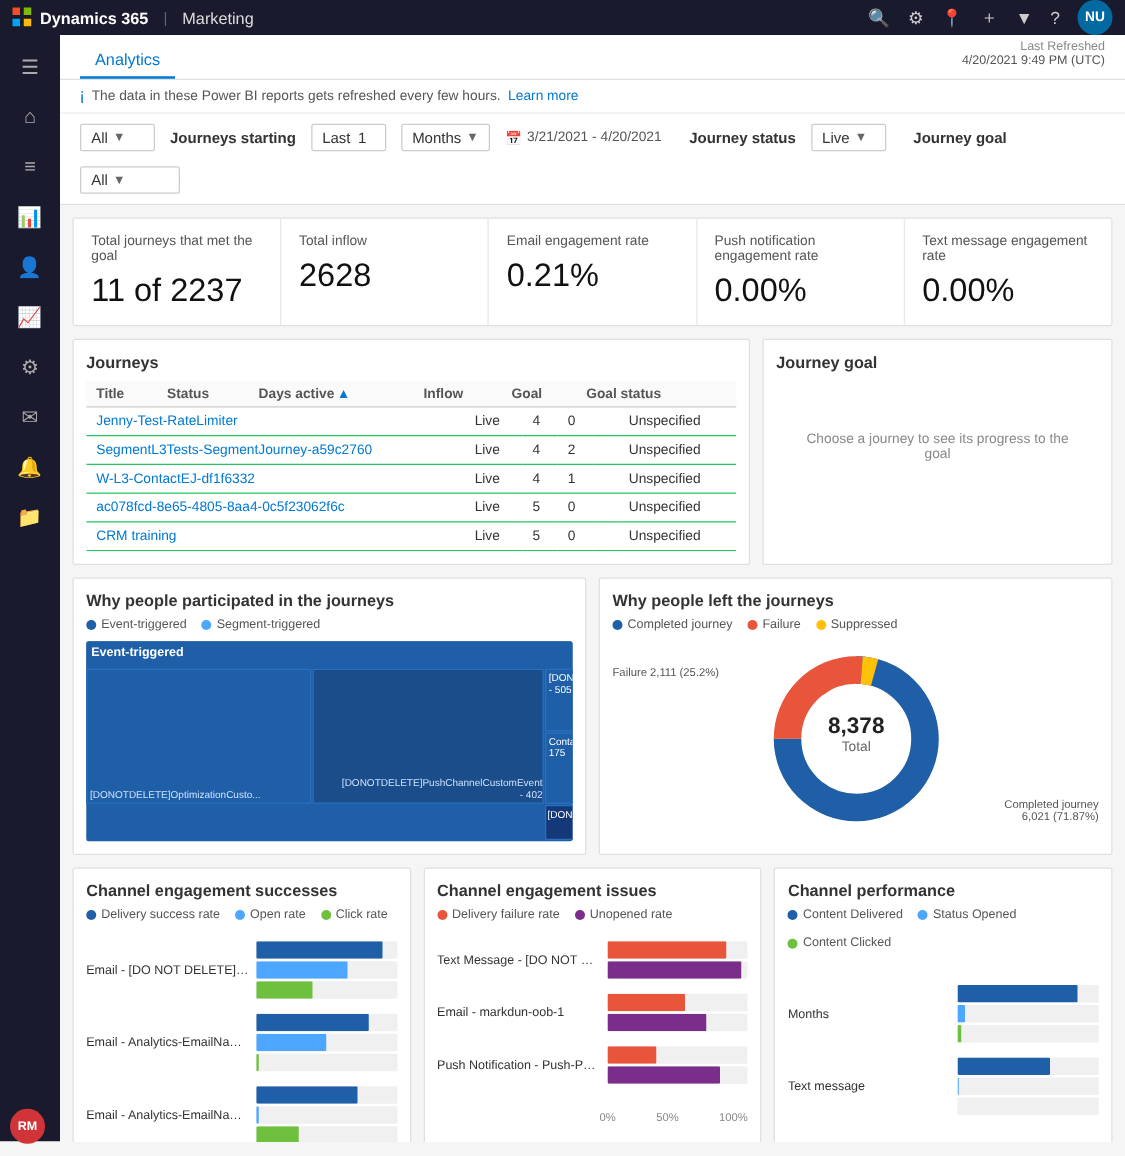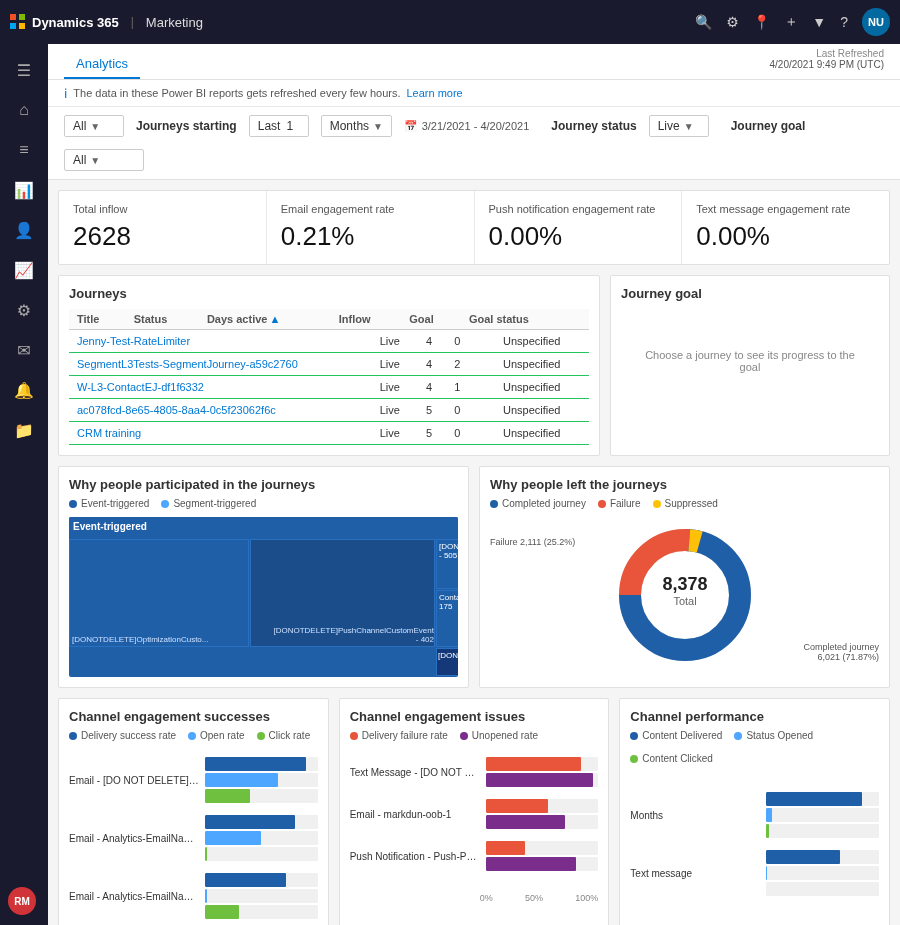--- a/index.html
+++ b/index.html
@@ -1,21 +1,21 @@
 <!DOCTYPE html>
 <html><head>
   <meta charset="utf-8">
   <style>
     * { box-sizing: border-box; margin: 0; padding: 0; }
     body { font-family: 'Segoe UI', Arial, sans-serif; font-size: 12px; background: #f5f5f5; color: #333; overflow: hidden; width: 900px; height: 925px; }
 
     
     .top-nav {
       background: #1a1a2e;
-      height: 44px;
+      height: 28px;
       display: flex;
       align-items: center;
       padding: 0 10px;
       gap: 8px;
       color: #fff;
     }
     .nav-logo { display: flex; align-items: center; gap: 6px; font-size: 13px; font-weight: 600; color: #fff; }
     .nav-logo .squares { display: grid; grid-template-columns: 1fr 1fr; gap: 2px; width: 16px; height: 16px; }
     .nav-logo .sq { width: 6px; height: 6px; }
     .nav-logo .sq1 { background: #f25022; }
@@ -191,20 +191,24 @@
         <span class="arrow">▼</span>
       </div>
       <span class="filter-label" style="margin-left:10px;">Journey goal</span>
       <div class="filter-select" style="min-width:80px;">
         <span>All</span>
         <span class="arrow">▼</span>
       </div>
     </div>
 
     <div class="kpi-row">
+      <div class="kpi-card">
+        <div class="kpi-label">Total journeys that met the goal</div>
+        <div class="kpi-value">11 of 2237</div>
+      </div>
       <div class="kpi-card">
         <div class="kpi-label">Total inflow</div>
         <div class="kpi-value">2628</div>
       </div>
       <div class="kpi-card">
         <div class="kpi-label">Email engagement rate</div>
         <div class="kpi-value">0.21%</div>
       </div>
       <div class="kpi-card">
         <div class="kpi-label">Push notification engagement rate</div>

